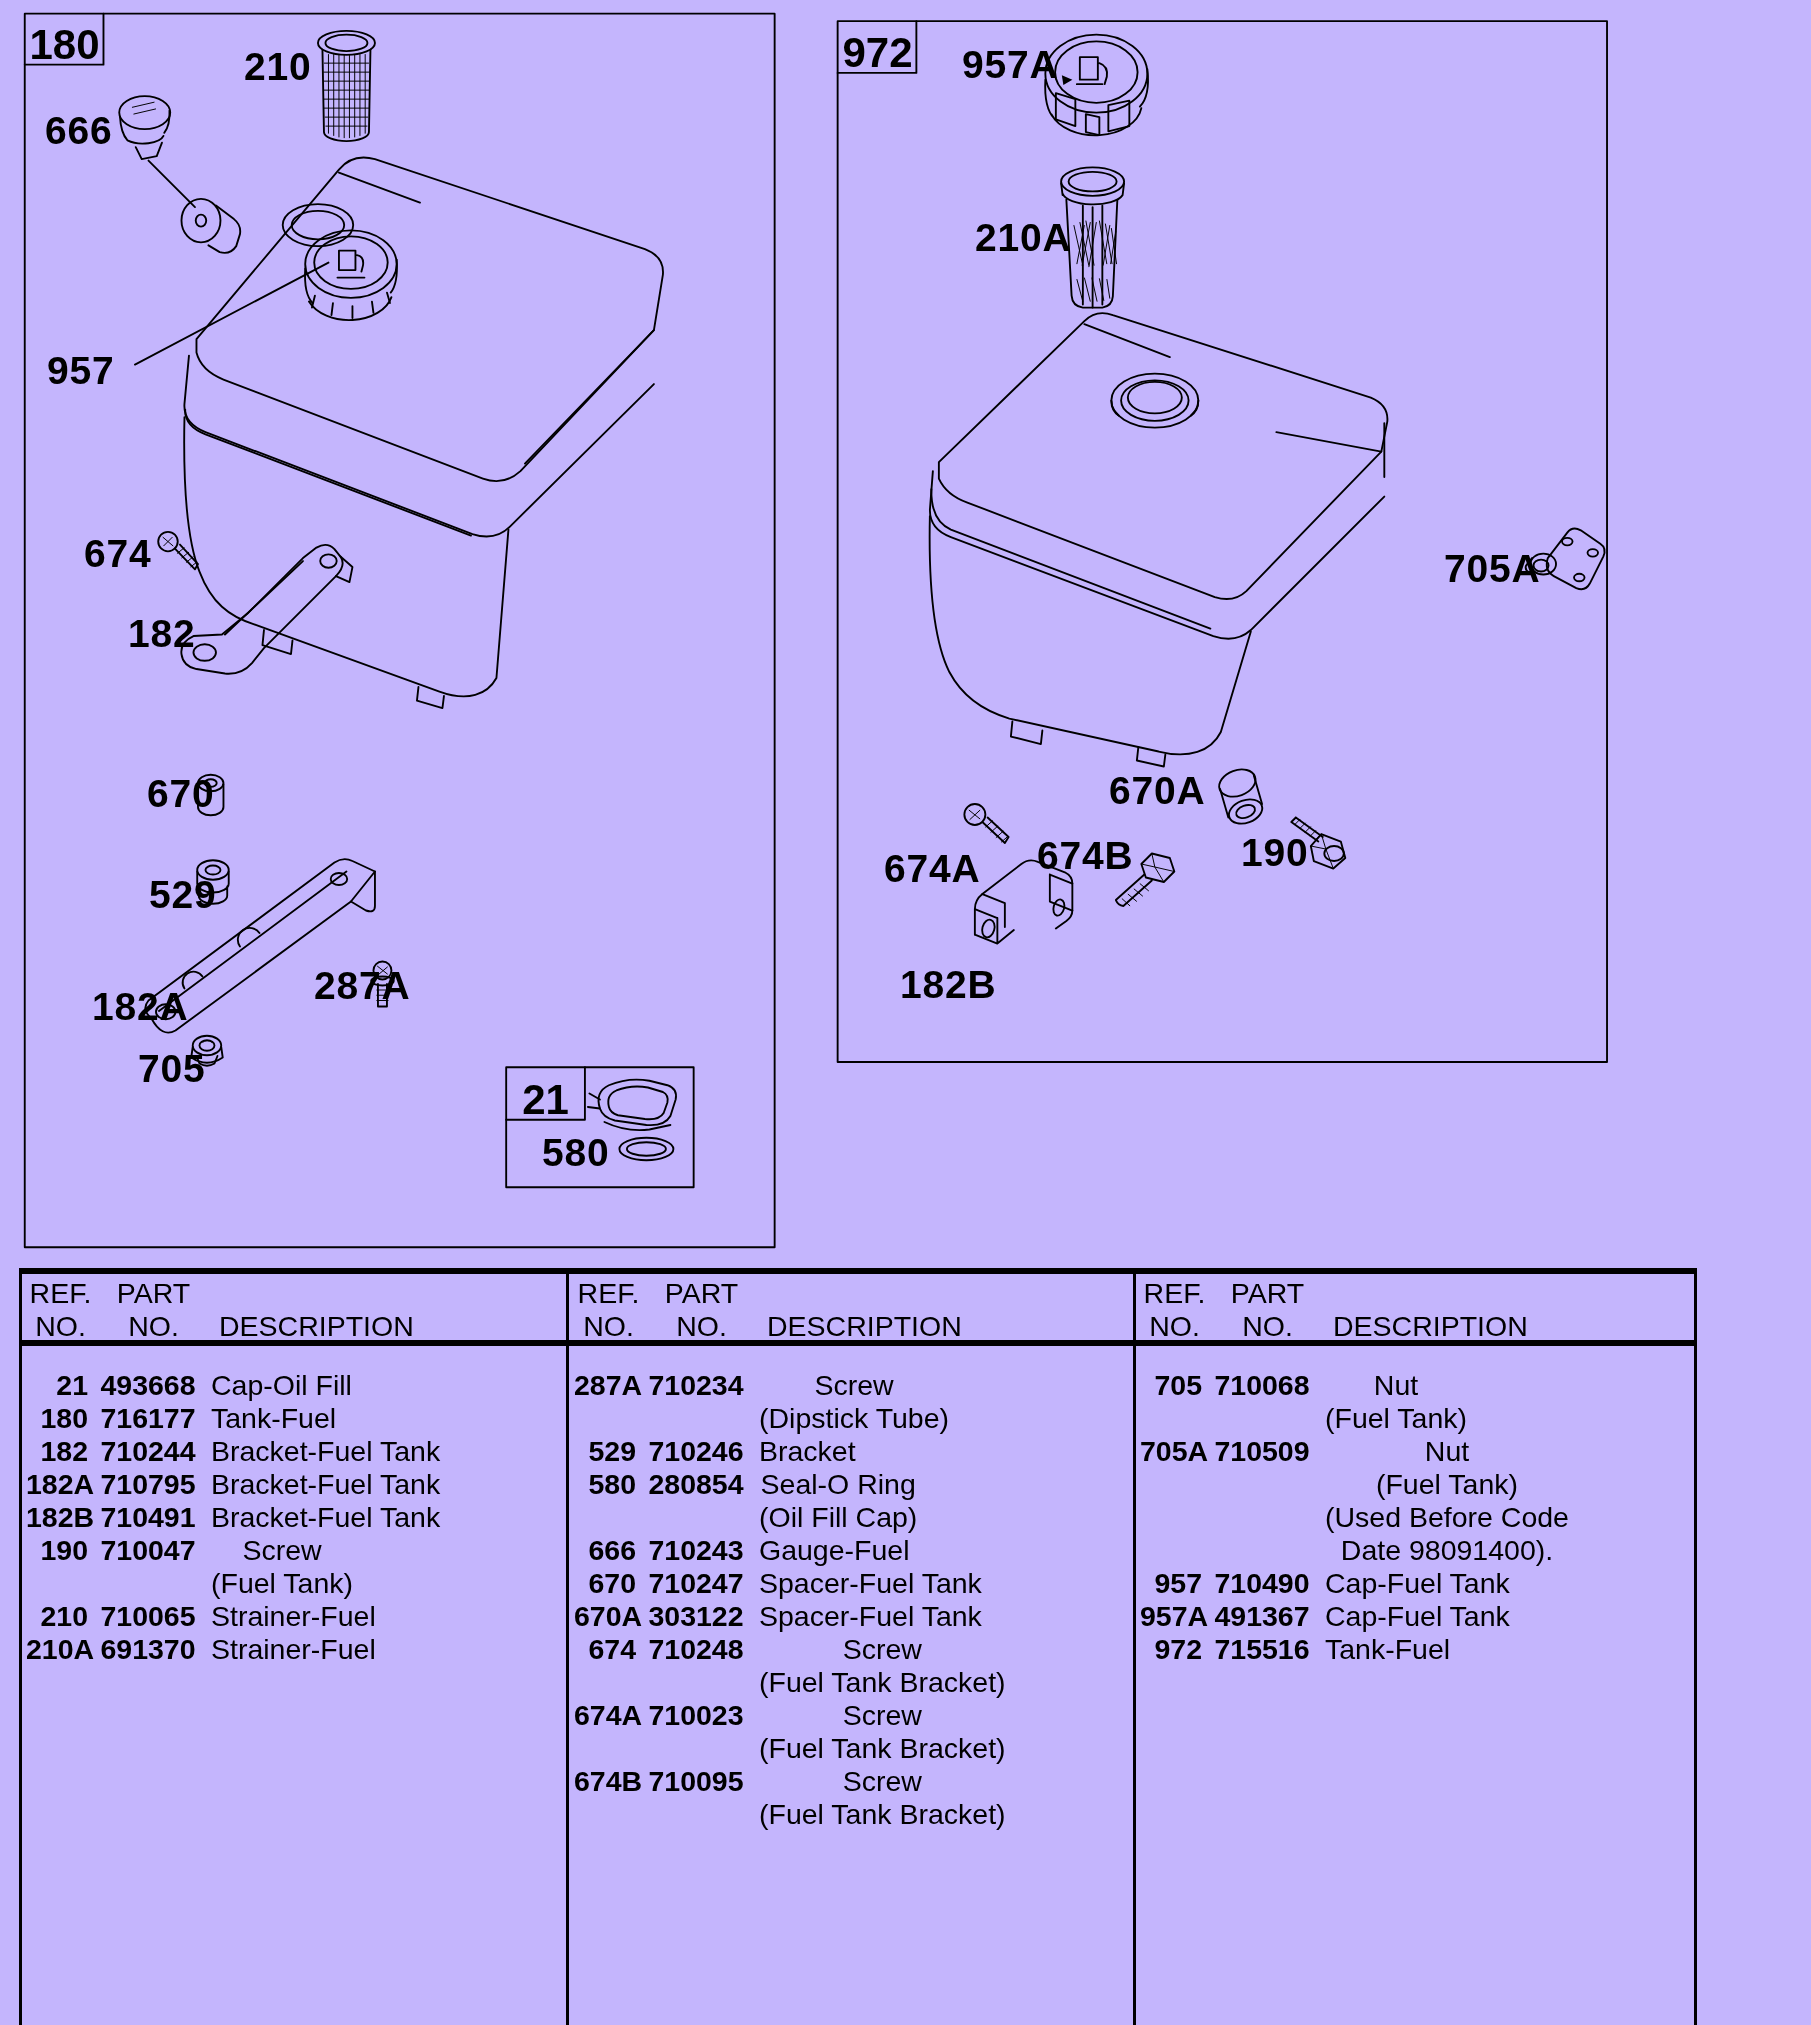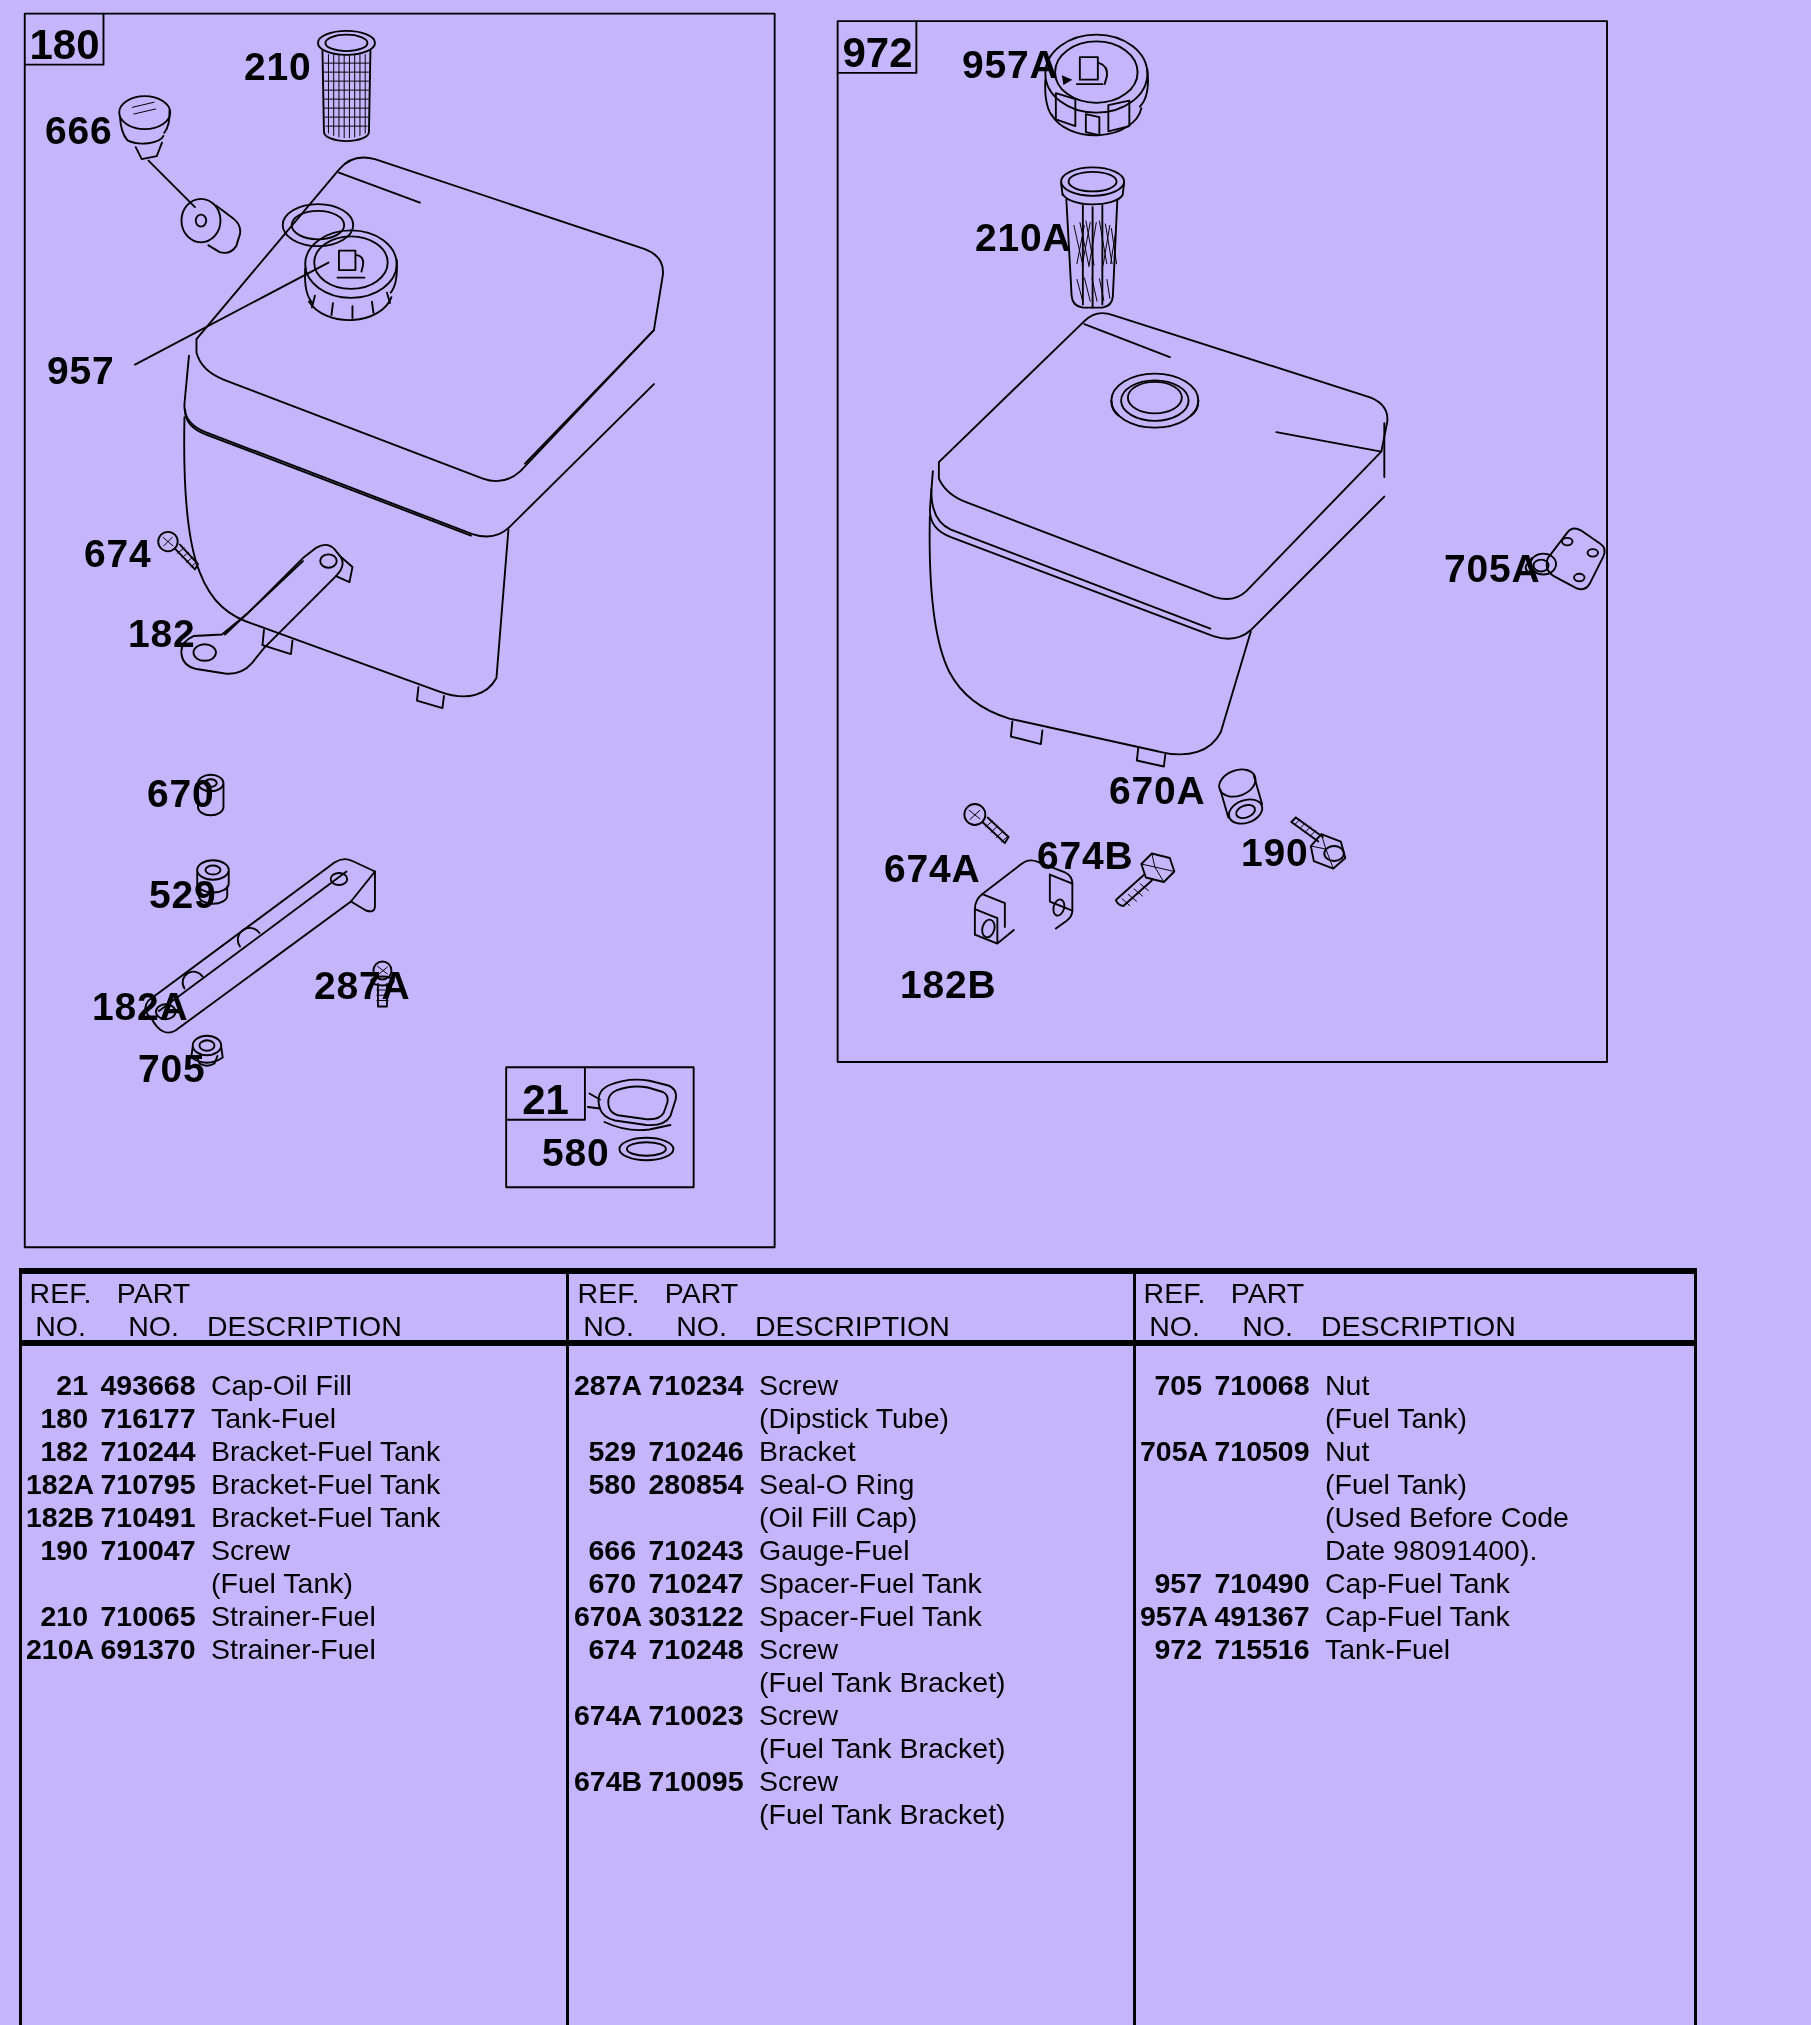--- a/index.html
+++ b/index.html
@@ -11,26 +11,26 @@
   .co{position:absolute;font-weight:bold;font-size:39px;line-height:1;letter-spacing:0.8px;white-space:nowrap;}
   .boxlabel{position:absolute;font-weight:bold;font-size:42px;line-height:1;text-align:center;}
   
   .hrule{position:absolute;background:#000;height:6px;}
   .vrule{position:absolute;background:#000;width:3px;}
   .tcol{position:absolute;font-size:28.5px;line-height:33px;}
   .thead{display:flex;align-items:flex-end;height:66px;}
   .h-ref,.h-part{display:flex;flex-direction:column;align-items:center;}
   .h-ref{width:69px;}
   .h-part{width:99px;margin-left:9px;}
-  .h-desc{margin-left:4px;}
+  .h-desc{margin-left:16px;}
   .trows{margin-top:25.5px;}
   .trow{display:flex;align-items:flex-start;}
   .ref{width:62px;text-align:right;font-weight:bold;flex:none;}
   .part{width:96px;text-align:center;font-weight:bold;margin-left:12px;flex:none;}
-  .desc{margin-left:15px;white-space:pre-line;}
+  .desc{margin-left:15px;white-space:pre-line;text-align:center;}
   .tnote{margin-left:185px;}
   .b{font-weight:bold;}
 </style>
 </head>
 <body>
 
 <div id="page">
 
   <svg id="art" width="1811" height="2025" viewBox="0 0 2415 2700">
 

